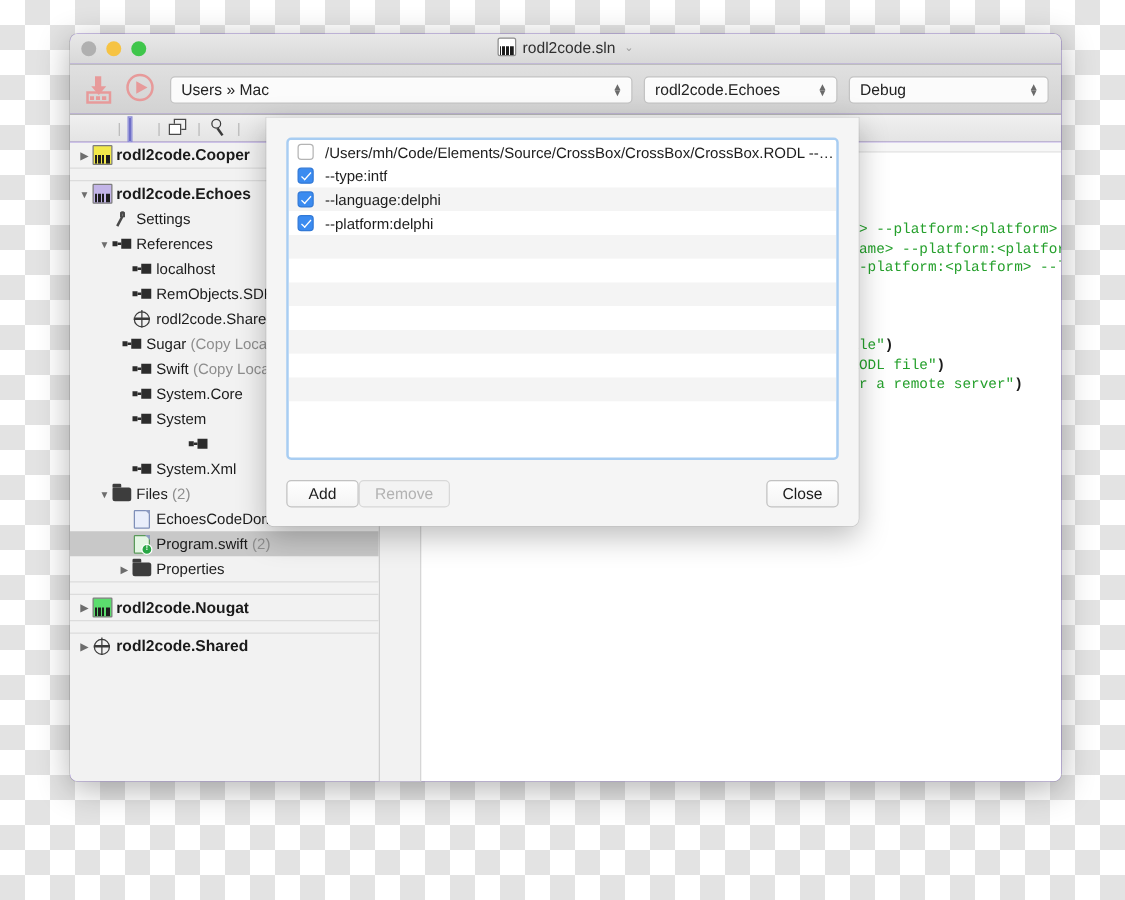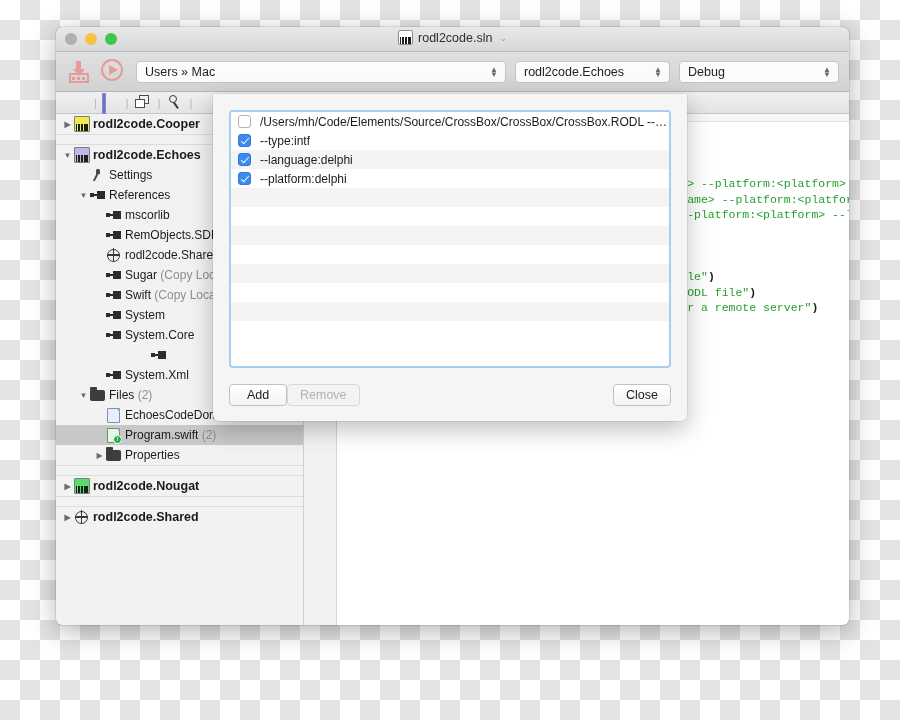--- a/index.html
+++ b/index.html
@@ -507,42 +507,42 @@
         </div>
         <div class="row" style="padding-left: 38px;">
           <span class="disc empty">▶</span>
           <span class="ico">
             <span class="ic-ref">
               <span class="sq-s"></span>
               <span class="bar"></span>
               <span class="sq-l"></span>
             </span>
           </span>
-          <span class="lbl">mscorlib</span>
+          <span class="lbl">localhost</span>
         </div>
         <div class="row" style="padding-left: 38px;">
           <span class="disc empty">▶</span>
           <span class="ico">
             <span class="ic-ref">
               <span class="sq-s"></span>
               <span class="bar"></span>
               <span class="sq-l"></span>
             </span>
           </span>
           <span class="lbl">RemObjects.SDK</span>
           <span class="muted">&nbsp;(...)</span>
         </div>
         <div class="row" style="padding-left: 38px;">
           <span class="disc empty">▶</span>
           <span class="ico">
             <span class="ic-globe"></span>
           </span>
           <span class="lbl">rodl2code.Shared</span>
         </div>
-        <div class="row" style="padding-left: 38px;">
+        <div class="row" style="padding-left: 30px;">
           <span class="disc empty">▶</span>
           <span class="ico">
             <span class="ic-ref">
               <span class="sq-s"></span>
               <span class="bar"></span>
               <span class="sq-l"></span>
             </span>
           </span>
           <span class="lbl">Sugar</span>
           <span class="muted">&nbsp;(Copy Local)</span>
@@ -561,32 +561,32 @@
         </div>
         <div class="row" style="padding-left: 38px;">
           <span class="disc empty">▶</span>
           <span class="ico">
             <span class="ic-ref">
               <span class="sq-s"></span>
               <span class="bar"></span>
               <span class="sq-l"></span>
             </span>
           </span>
+          <span class="lbl">System.Core</span>
+        </div>
+        <div class="row" style="padding-left: 38px;">
+          <span class="disc empty">▶</span>
+          <span class="ico">
+            <span class="ic-ref">
+              <span class="sq-s"></span>
+              <span class="bar"></span>
+              <span class="sq-l"></span>
+            </span>
+          </span>
           <span class="lbl">System</span>
-        </div>
-        <div class="row" style="padding-left: 38px;">
-          <span class="disc empty">▶</span>
-          <span class="ico">
-            <span class="ic-ref">
-              <span class="sq-s"></span>
-              <span class="bar"></span>
-              <span class="sq-l"></span>
-            </span>
-          </span>
-          <span class="lbl">System.Core</span>
         </div>
         <div class="row" style="padding-left: 38px; gap: 45px;">
           <span class="disc empty">▶</span>
           <span class="ico">
             <span class="ic-ref">
               <span class="sq-s"></span>
               <span class="bar"></span>
               <span class="sq-l"></span>
             </span>
           </span>

